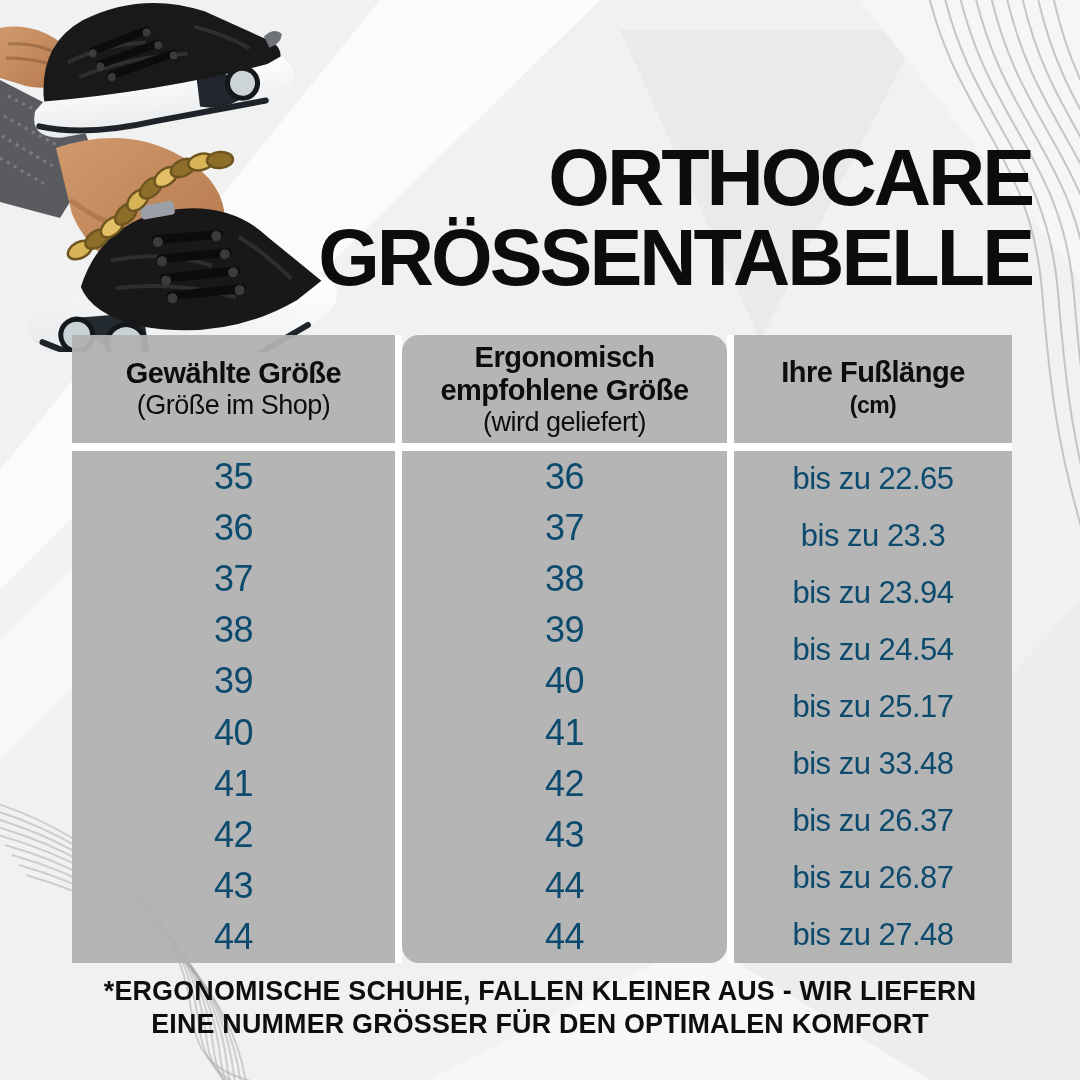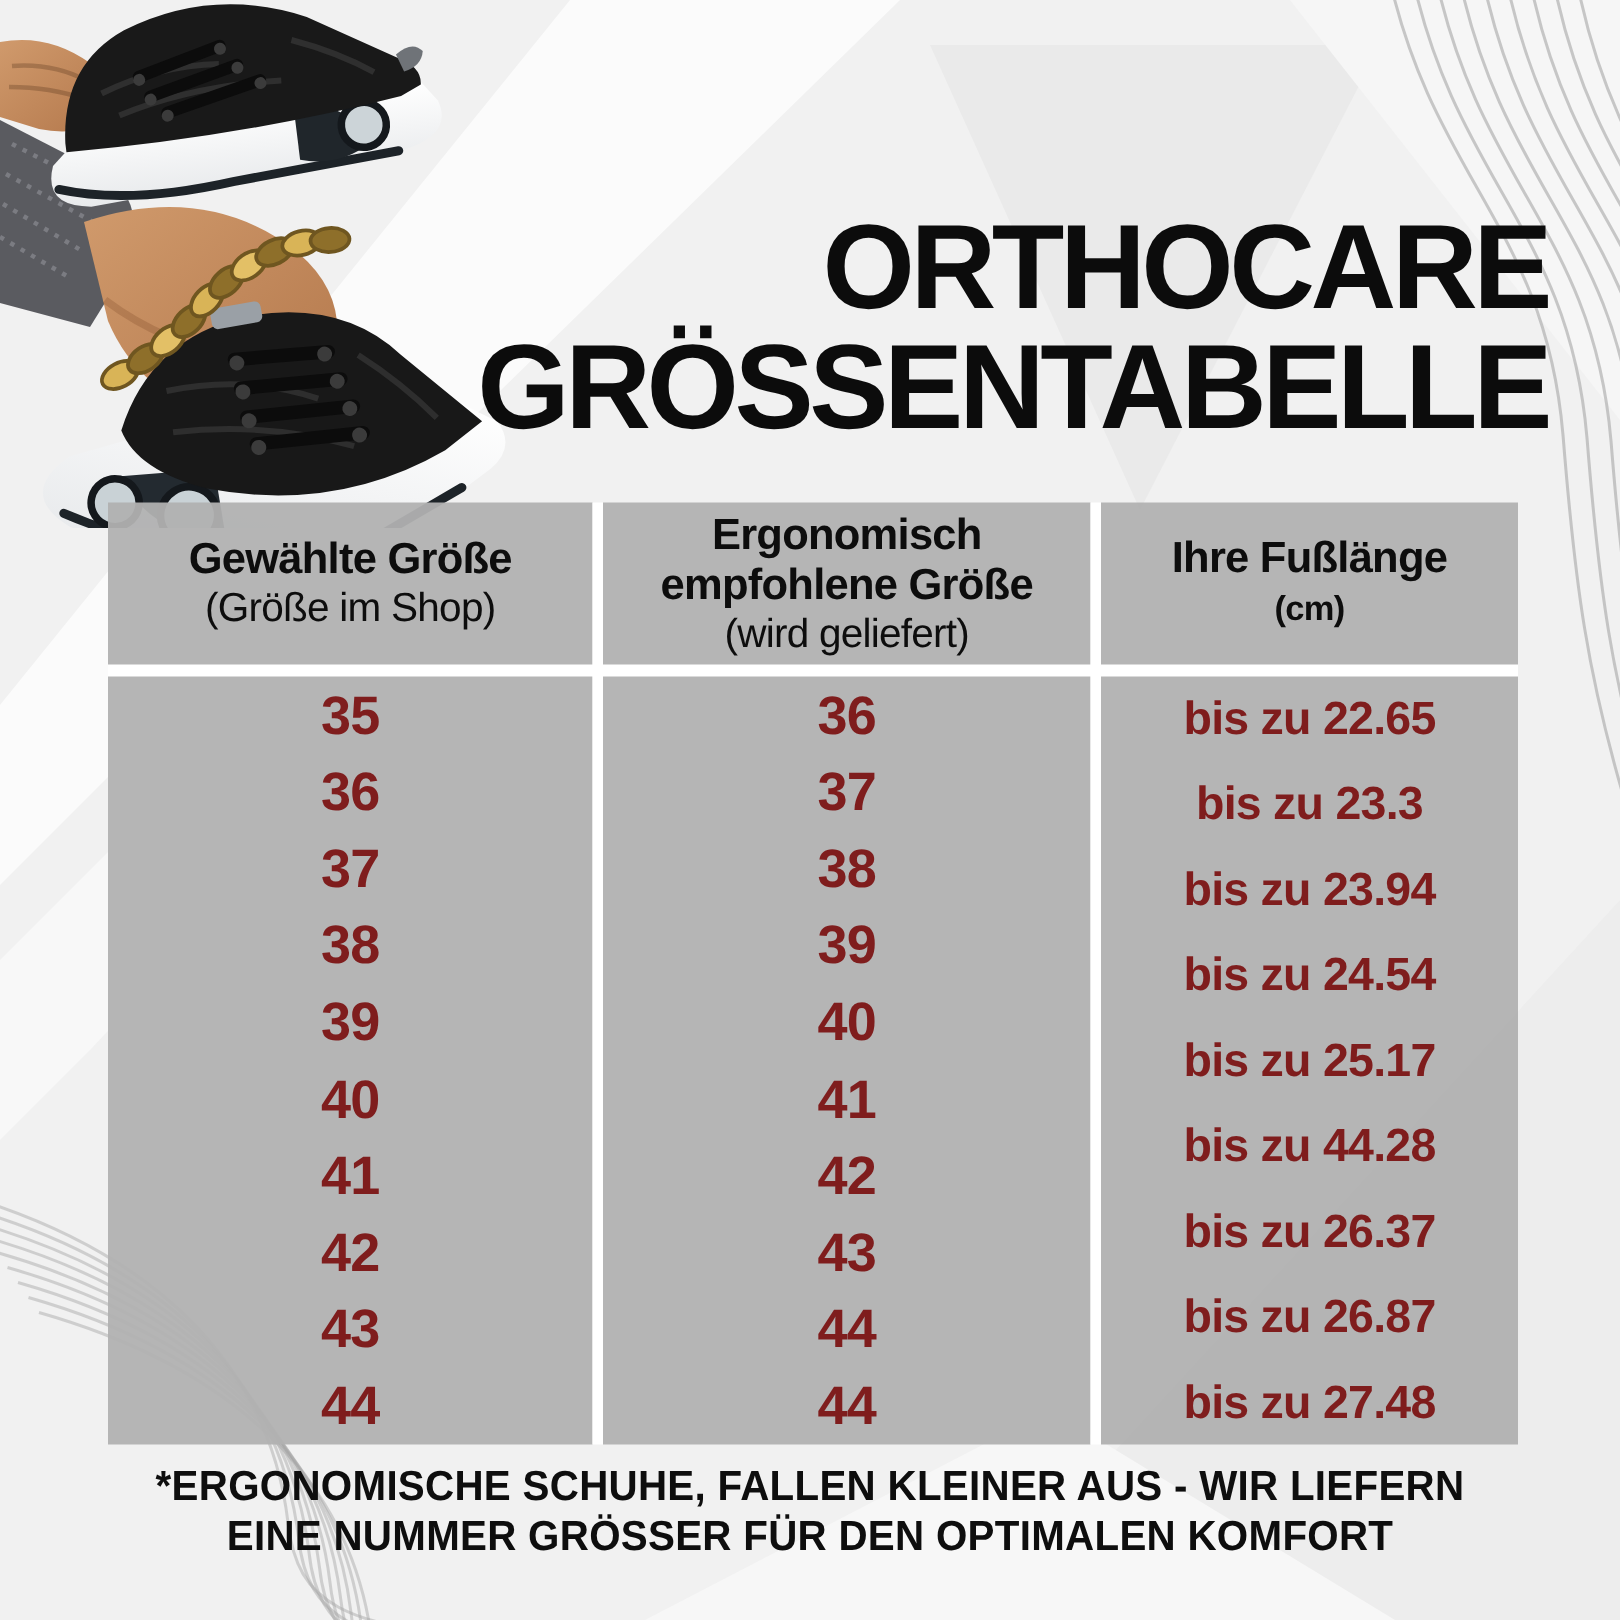--- a/index.html
+++ b/index.html
@@ -17,36 +17,36 @@
     font-size:80px;letter-spacing:-3px;color:#0c0c0c;
     transform:scaleX(.99);transform-origin:right top;white-space:nowrap;
   }
   .title .l1,.title .l2{display:block;}
   
   .photo{position:absolute;left:0;top:0;width:362px;height:352px;z-index:2;}
   
   .size-table{position:absolute;left:72px;top:335px;width:980px;height:628px;z-index:2;}
   .col{position:absolute;top:0;height:628px;background:rgba(177,177,177,.95);}
   .col1{left:0;width:323px;}
-  .col2{left:330px;width:325px;}
+  .col2{left:330px;width:325px;border-radius:17px;}
   .col3{left:662px;width:278px;}
   .vgap{position:absolute;top:0;height:628px;width:7px;background:#ffffff;z-index:4;}
   .vgap1{left:323px;} .vgap2{left:655px;}
   .hgap{position:absolute;left:0;top:108px;width:940px;height:8px;background:#ffffff;z-index:4;}
   .col-header{
     height:108px;display:flex;flex-direction:column;align-items:center;justify-content:center;
     text-align:center;padding:0 8px;box-sizing:border-box;
   }
   .col-header .h-title{font-size:29px;font-weight:700;line-height:33px;letter-spacing:-.5px;}
   .col-header .h-sub{font-size:27px;font-weight:400;line-height:31px;letter-spacing:-.5px;}
   .col3 .col-header .h-sub{font-size:23px;font-weight:700;line-height:33px;}
   .col-body{position:absolute;left:0;right:0;top:116px;bottom:0;display:flex;flex-direction:column;}
   .cell{
     flex:1;display:flex;align-items:center;justify-content:center;
-    font-size:36px;font-weight:700;letter-spacing:-.5px;color:#7f1d1d;
+    font-size:36px;font-weight:400;letter-spacing:-.5px;color:#0c4a6e;
   }
   .col3 .cell{font-size:31px;}
   
   .footnote{
     position:absolute;left:0;top:974px;width:1080px;z-index:3;text-align:center;
     font-size:28px;line-height:33px;font-weight:800;letter-spacing:.2px;color:#0e0e0e;
     transform:scaleX(.96);
   }
 </style>
 </head>
@@ -218,21 +218,21 @@
       <div class="col-header">
         <div class="h-title">Ihre Fußlänge</div>
         <div class="h-sub">(cm)</div>
       </div>
       <div class="col-body">
           <div class="cell">bis zu 22.65</div>
           <div class="cell">bis zu 23.3</div>
           <div class="cell">bis zu 23.94</div>
           <div class="cell">bis zu 24.54</div>
           <div class="cell">bis zu 25.17</div>
-          <div class="cell">bis zu 44.28</div>
+          <div class="cell">bis zu 33.48</div>
           <div class="cell">bis zu 26.37</div>
           <div class="cell">bis zu 26.87</div>
           <div class="cell">bis zu 27.48</div>
         </div>
     </div>
     <div class="vgap vgap1"></div>
     <div class="vgap vgap2"></div>
     <div class="hgap"></div>
   </div>
 

